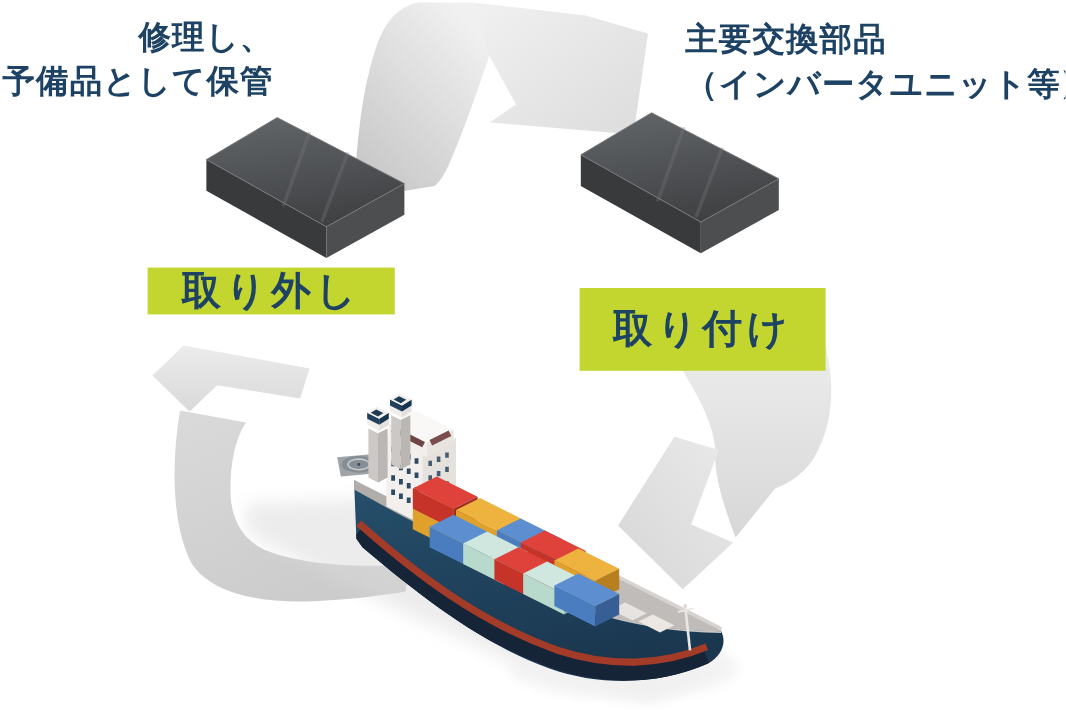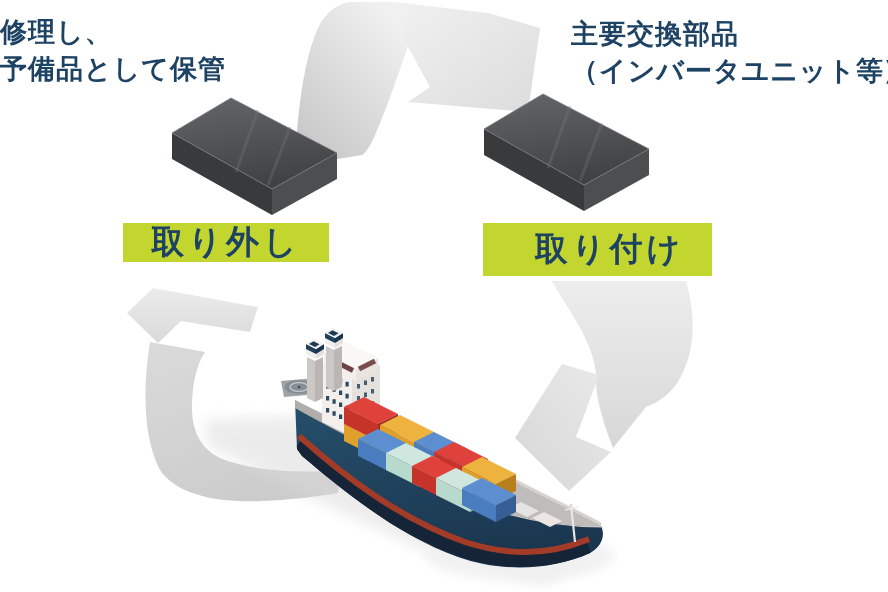--- a/index.html
+++ b/index.html
@@ -12,29 +12,29 @@
   html,body{margin:0;padding:0;}
   body{background:#ffffff;font-family:"DejaVu Sans","Liberation Sans",sans-serif;}
   .stage{
     position:relative;width:888px;height:592px;background:#ffffff;overflow:hidden;
   }
   .stage svg{position:absolute;left:0;top:0;}
   .caption{
     position:absolute;color:var(--text-navy);font-size:27px;font-weight:600;
     line-height:37px;letter-spacing:1px;white-space:nowrap;
   }
-  .caption-left{left:0;top:13px;width:228px;}
+  .caption-left{left:0;top:13px;width:228px;text-align:right;}
   .caption-right{left:571px;top:15px;text-align:left;}
   .step-label{
     position:absolute;background:var(--accent-green);color:var(--text-navy);
     display:flex;align-items:center;justify-content:center;
     font-size:33px;font-weight:600;letter-spacing:4px;
   }
   .step-label.left{left:123px;top:223px;width:206px;height:39px;}
-  .step-label.right{left:483px;top:223px;width:205px;height:53px;padding-left:24px;}
+  .step-label.right{left:483px;top:240px;width:205px;height:69px;}
 </style>
 </head>
 <body>
 
 <div class="stage">
 
   <svg width="888" height="592" viewBox="0 0 888 592">
     <defs>
       <linearGradient id="gradTopA" x1="0" y1="1" x2="0.7" y2="0">
         <stop offset="0" stop-color="#c2c2c2"></stop>

